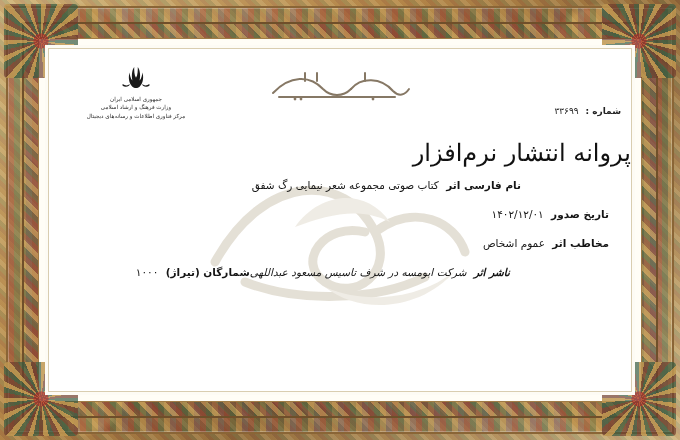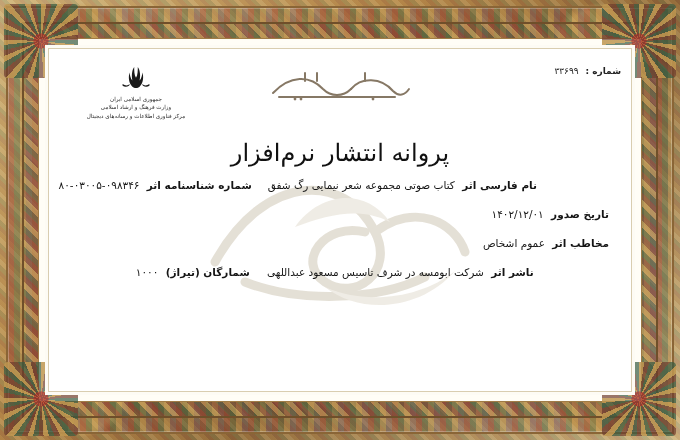--- a/index.html
+++ b/index.html
@@ -91,21 +91,21 @@
   
   .hdr{
     position:absolute;top:10px;left:0;right:0;height:72px;
   }
   .hdr-left{        
     position:absolute;right:10px;top:4px;
     text-align:right;
     font-size:9px;color:#222;line-height:1.9;
     direction:rtl;
   }
-  .hdr-left .row{white-space:nowrap;}
+  .hdr-left .row{white-space:nowrap;margin-top:40px;}
   .hdr-left .val{letter-spacing:.4px;}
 
   .bism{
     position:absolute;left:50%;top:6px;transform:translateX(-50%);
     width:150px;height:40px;opacity:.9;
   }
 
   .emblem-block{
     position:absolute;left:12px;top:0;
     width:150px;text-align:center;
@@ -114,47 +114,46 @@
     width:36px;height:34px;margin:0 auto 2px auto;display:block;
   }
   .ministry{
     font-size:5.6px;color:#2b2b2b;line-height:1.5;direction:rtl;
   }
   .ministry .ln{display:block;white-space:nowrap;}
 
   
   .title{
     position:absolute;top:90px;left:0;right:0;
-    text-align:center;
     font-family:"DejaVu Serif","Liberation Serif",serif;
     font-size:24px;color:#111;
     letter-spacing:1px;
     direction:rtl;
   }
 
   
   .fields{
     position:absolute;top:130px;left:22px;right:22px;
     direction:rtl;
   }
   .frow{
     display:flex;justify-content:space-between;align-items:flex-start;
     margin-bottom:17px;
     font-size:10.5px;color:#151515;
   }
   .cell{white-space:nowrap;}
-  .cell.right{flex:0 0 56%;text-align:center;padding-right:56px;}
+  .cell.right{flex:0 0 56%;text-align:left;padding-right:56px;}
   .cell.left{flex:0 0 40%;text-align:right;}
   .lbl{font-weight:bold;}
   .val{margin-right:4px;}
 
   
   .fr2 .cell.right{padding-right:96px;}
   .fr3 .cell.right{padding-right:120px;}
-  .fr5 .cell.right{padding-right:58px;}
+  .fr5 .cell.right{padding-right:58px;font-style:italic;}
 </style>
 </head>
 <body>
 
 <div class="certificate">
   <div class="frame-band"></div>
   <div class="frame-band2"></div>
   <div class="frame-inner-line"></div>
   <div class="corner tl"></div>
   <div class="corner tr"></div>
@@ -216,24 +215,20 @@
 
     <div class="title">پروانه انتشار نرم‌افزار</div>
 
     <div class="fields">
 
       <div class="frow">
         <div class="cell right">
           <span class="lbl">نام فارسی اثر</span>
           <span class="val">کتاب صوتی مجموعه شعر نیمایی رگ شفق</span>
         </div>
-        <div class="cell left">
-          <span class="lbl">شماره شناسنامه اثر</span>
-          <span class="val">۰۹۸۳۴۶-۰۳۰۰۵-۸۰</span>
-        </div>
       </div>
 
       <div class="frow fr2">
         <div class="cell left">
           <span class="lbl">تاریخ صدور</span>
           <span class="val">۱۴۰۲/۱۲/۰۱</span>
         </div>
       </div>
 
       <div class="frow fr3">

